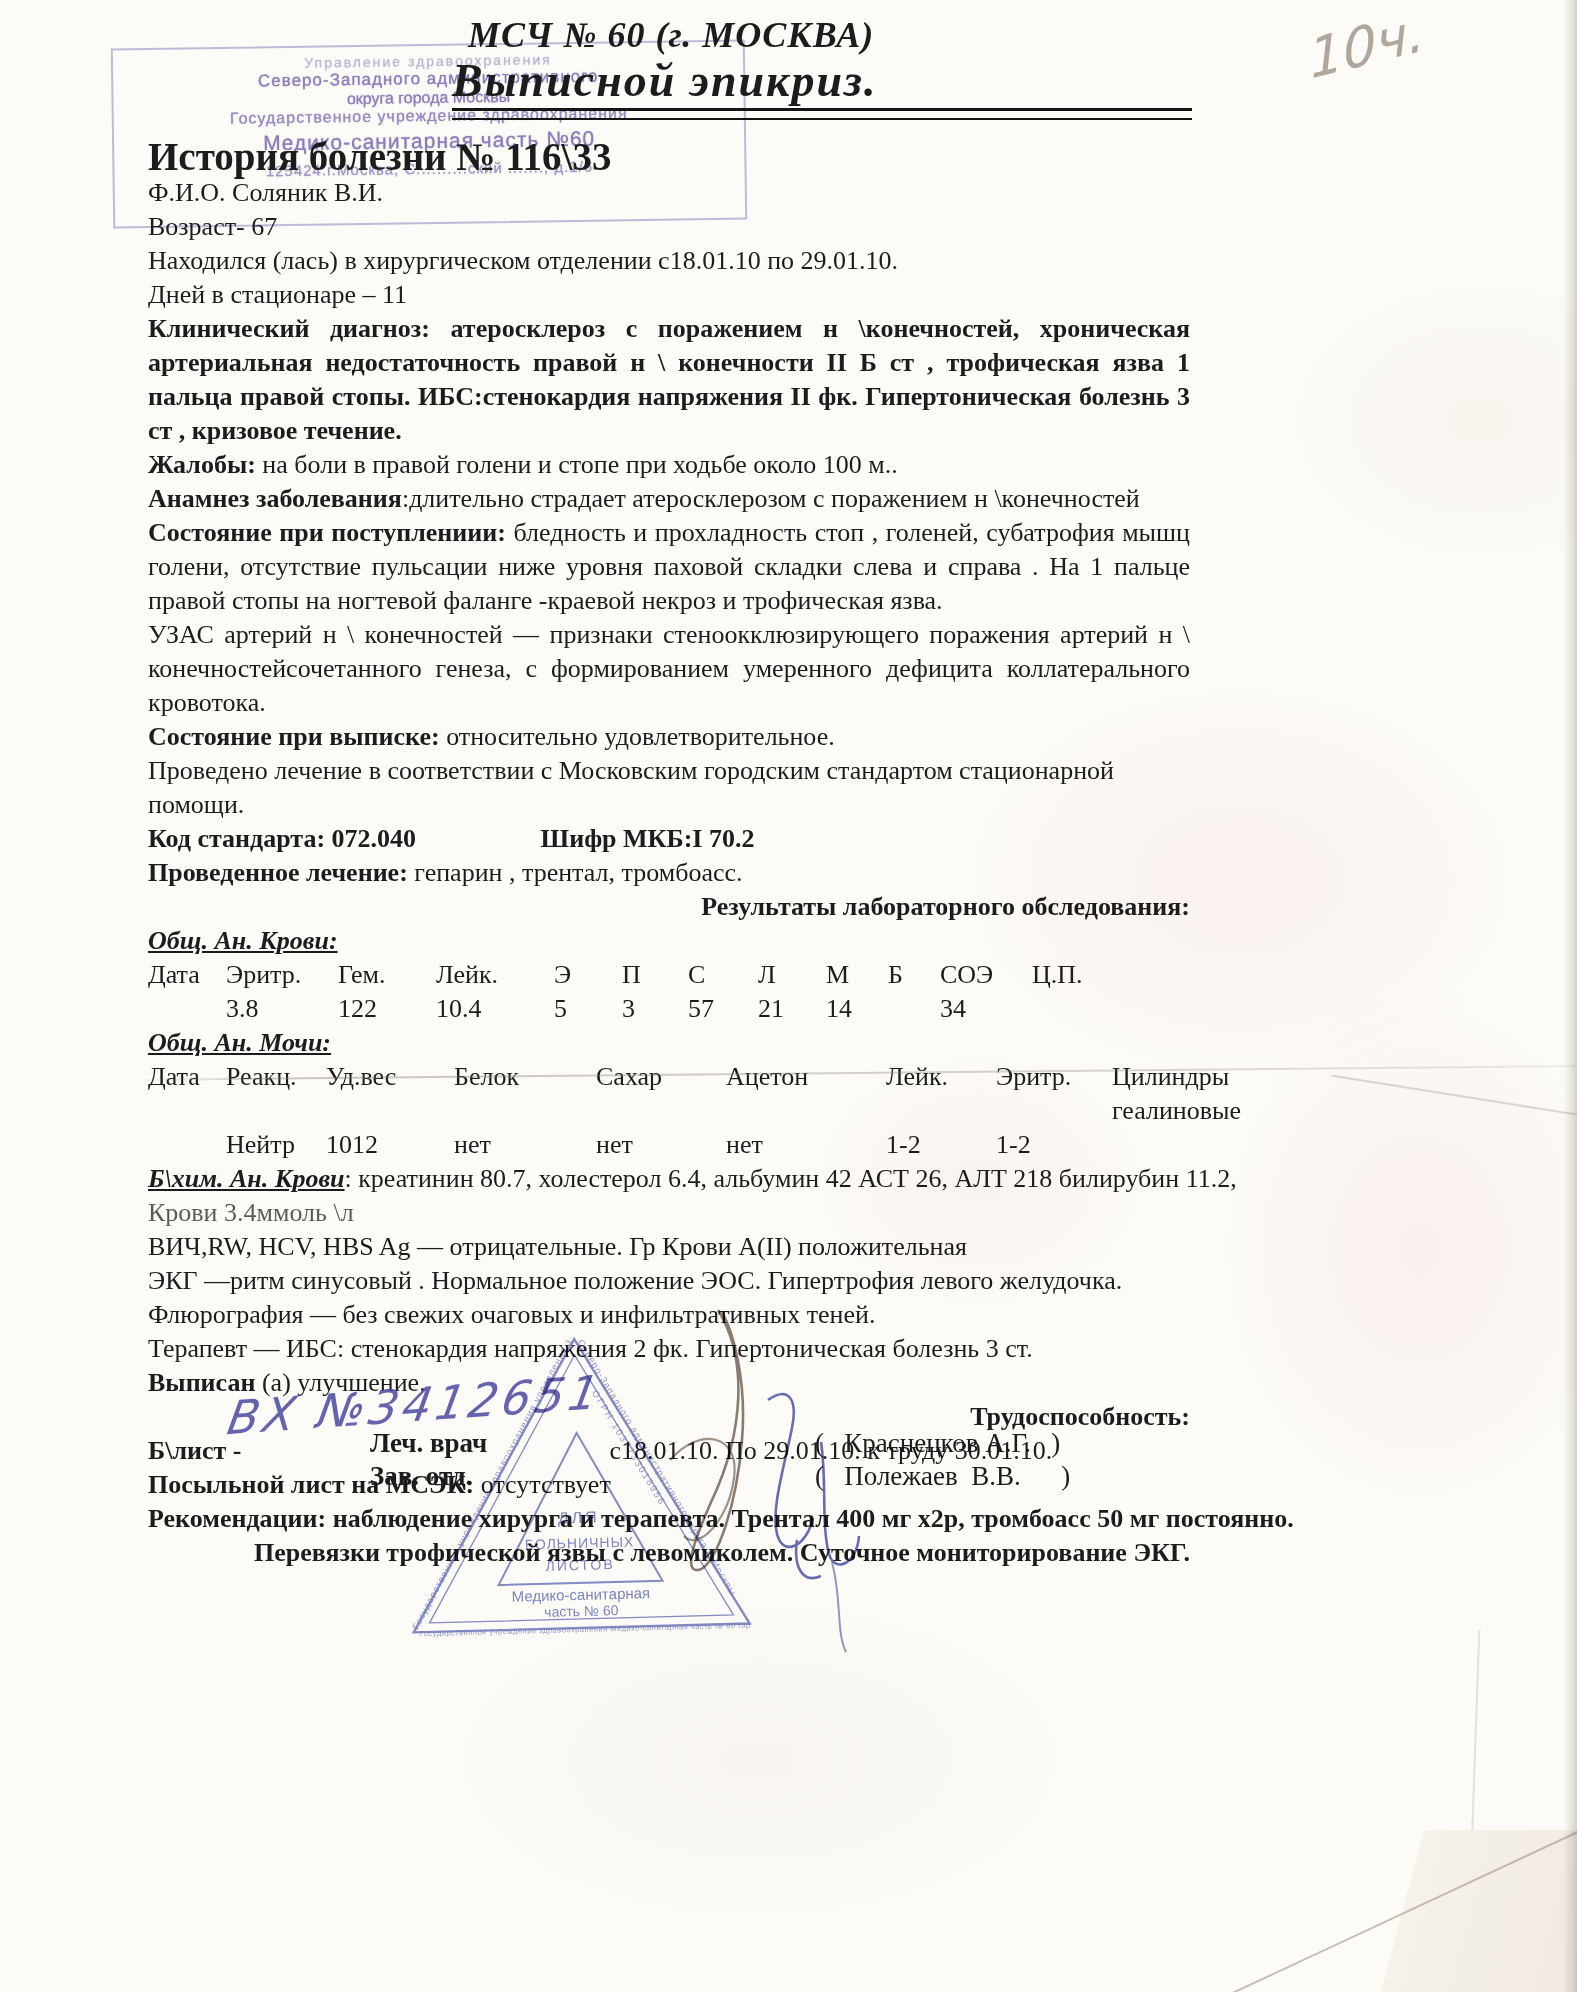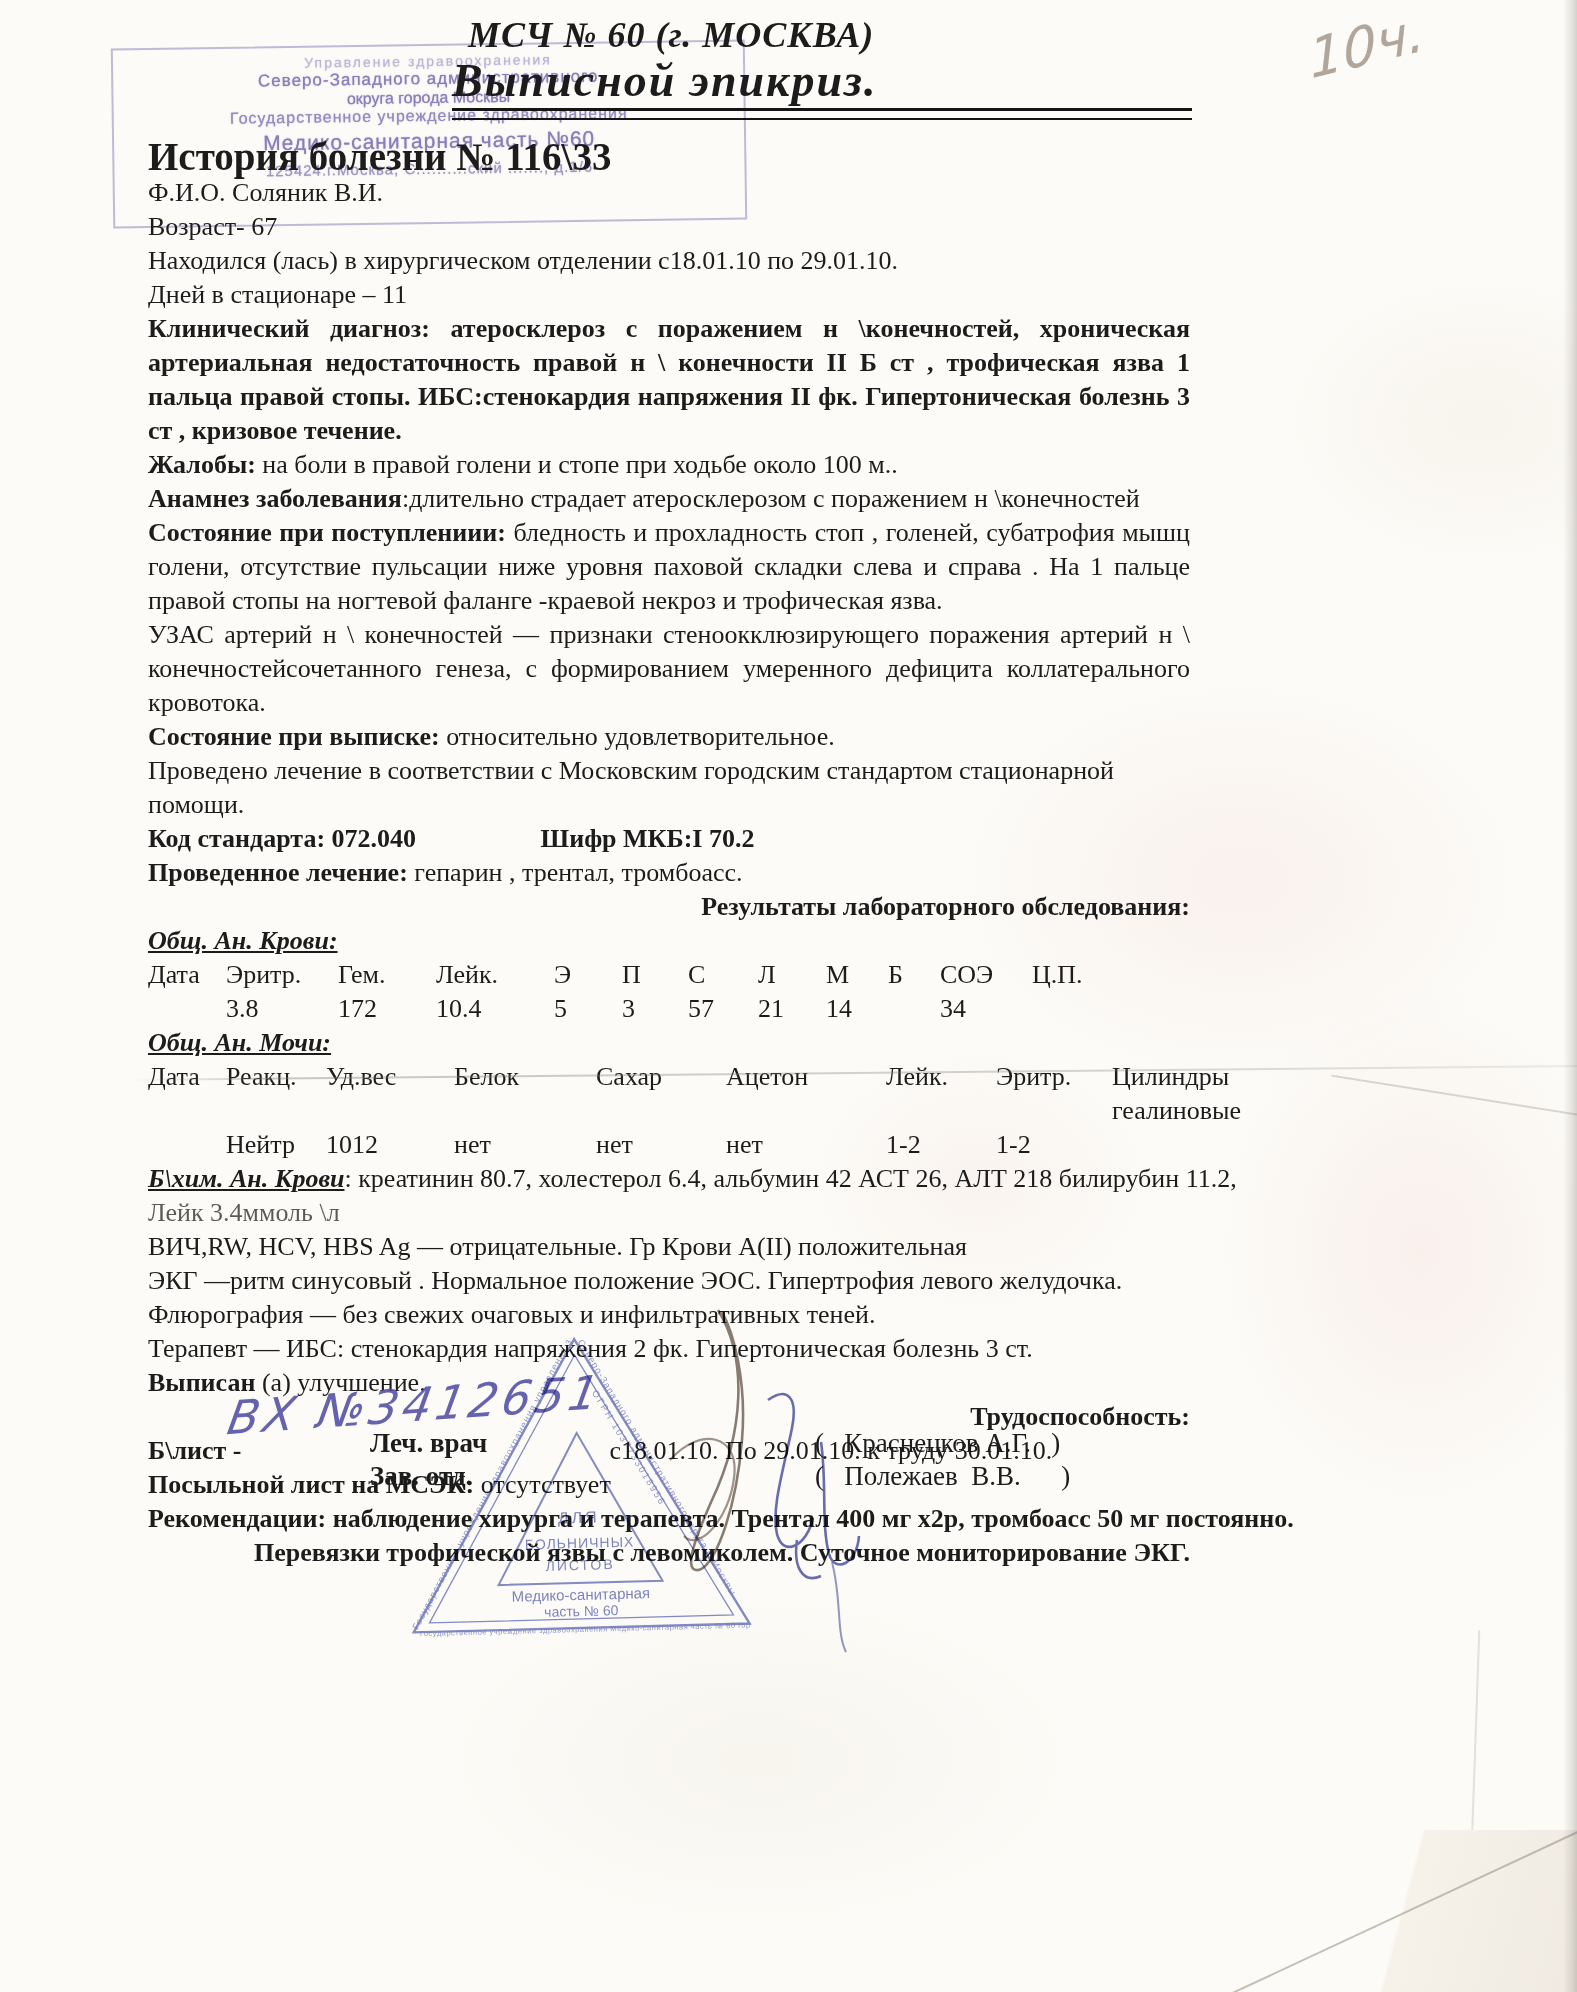--- a/index.html
+++ b/index.html
@@ -159,21 +159,21 @@
       <span class="tc bc6">С</span>
       <span class="tc bc7">Л</span>
       <span class="tc bc8">М</span>
       <span class="tc bc9">Б</span>
       <span class="tc bc10">СОЭ</span>
       <span class="tc bc11">Ц.П.</span>
     </div>
     <div class="trow">
       <span class="tc bc0"></span>
       <span class="tc bc1">3.8</span>
-      <span class="tc bc2">172</span>
+      <span class="tc bc2">122</span>
       <span class="tc bc3">10.4</span>
       <span class="tc bc4">5</span>
       <span class="tc bc5">3</span>
       <span class="tc bc6">57</span>
       <span class="tc bc7">21</span>
       <span class="tc bc8">14</span>
       <span class="tc bc9"></span>
       <span class="tc bc10">34</span>
       <span class="tc bc11"></span>
     </div>
@@ -200,21 +200,21 @@
       <span class="tc uc4">нет</span>
       <span class="tc uc5">нет</span>
       <span class="tc uc6">1-2</span>
       <span class="tc uc7">1-2</span>
       <span class="tc uc8"></span>
     </div>
 
     <div class="line nowrap">
       <span class="biu">Б\хим. Ан. Крови</span><span>: креатинин 80.7, холестерол 6.4,  альбумин 42 АСТ 26, АЛТ 218 билирубин 11.2,</span>
     </div>
-    <div class="line faded">Лейк 3.4ммоль \л</div>
+    <div class="line faded">Крови 3.4ммоль \л</div>
 
     <div class="line">ВИЧ,RW,   HCV, HBS Ag — отрицательные. Гр Крови А(II) положительная</div>
     <div class="line">ЭКГ —ритм синусовый . Нормальное положение ЭОС. Гипертрофия  левого желудочка.</div>
     <div class="line">Флюрография — без свежих очаговых и инфильтративных теней.</div>
     <div class="line">Терапевт — ИБС: стенокардия напряжения 2 фк. Гипертоническая болезнь 3 ст.</div>
 
     <div class="line">
       <span class="b">Выписан</span>
       <span>(а) улучшение.</span>
     </div>

